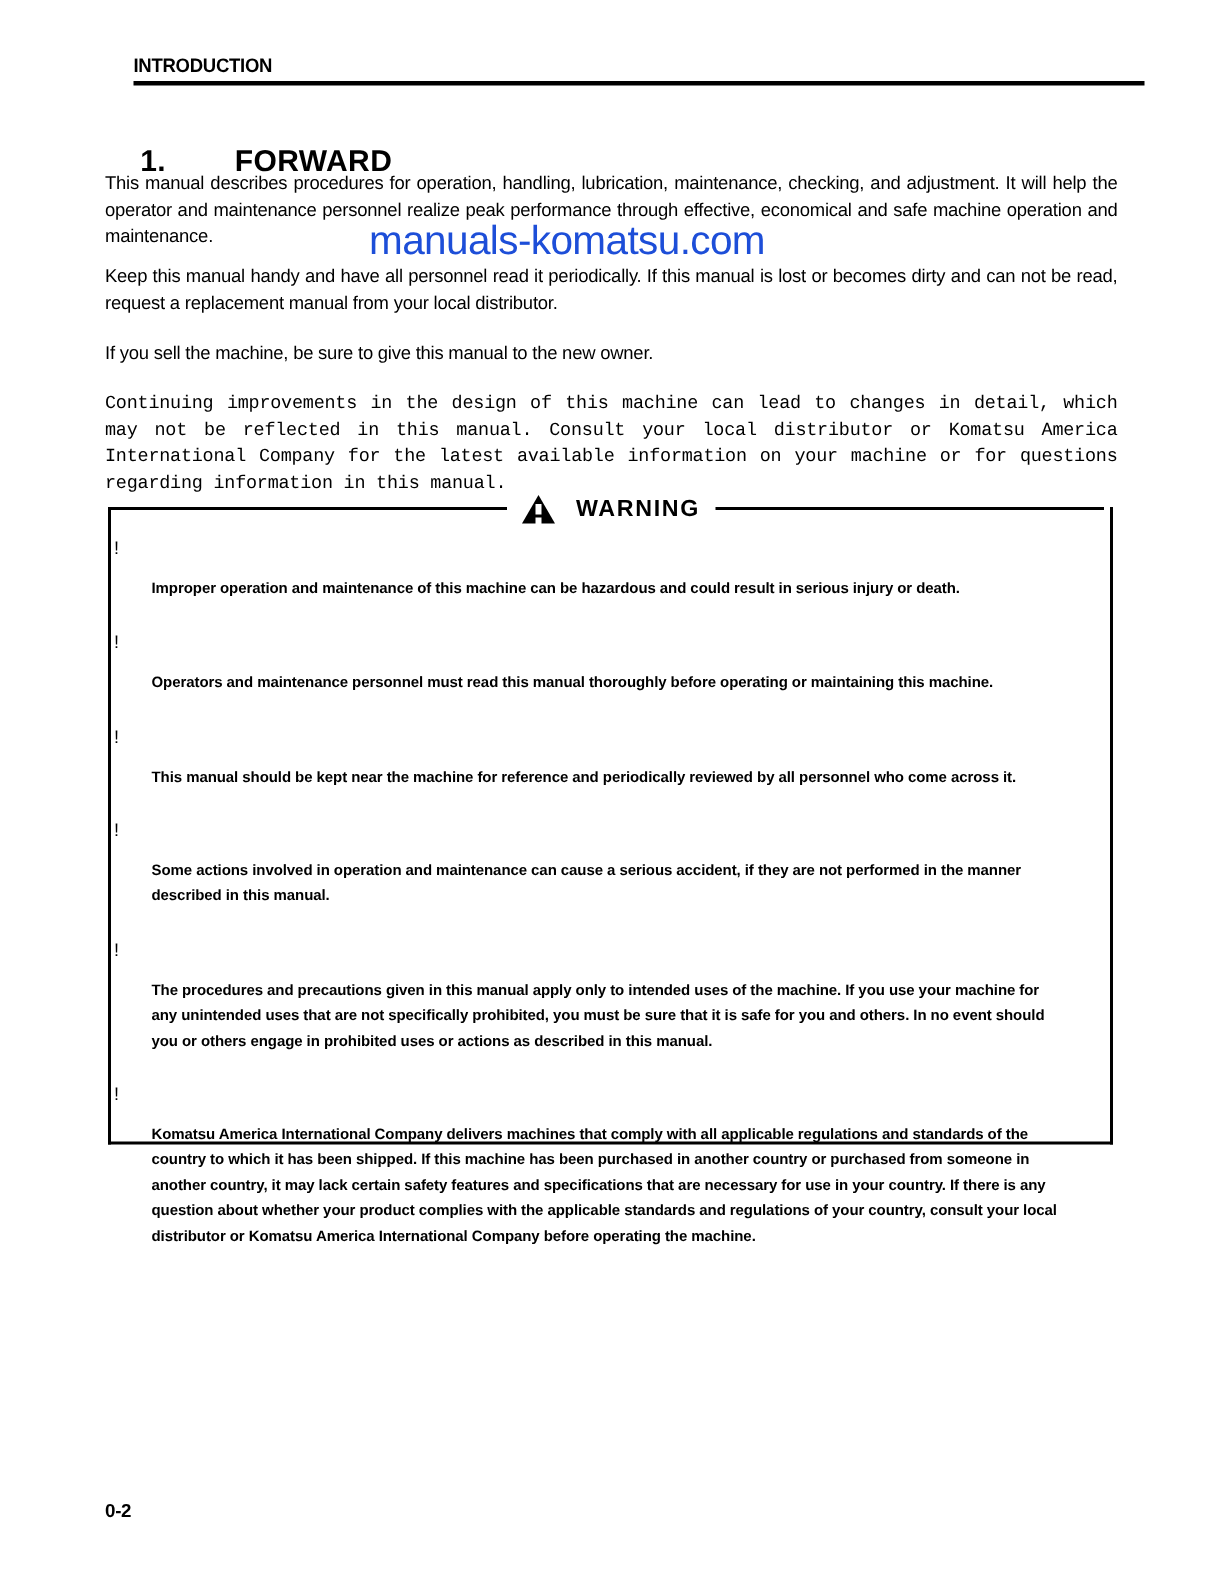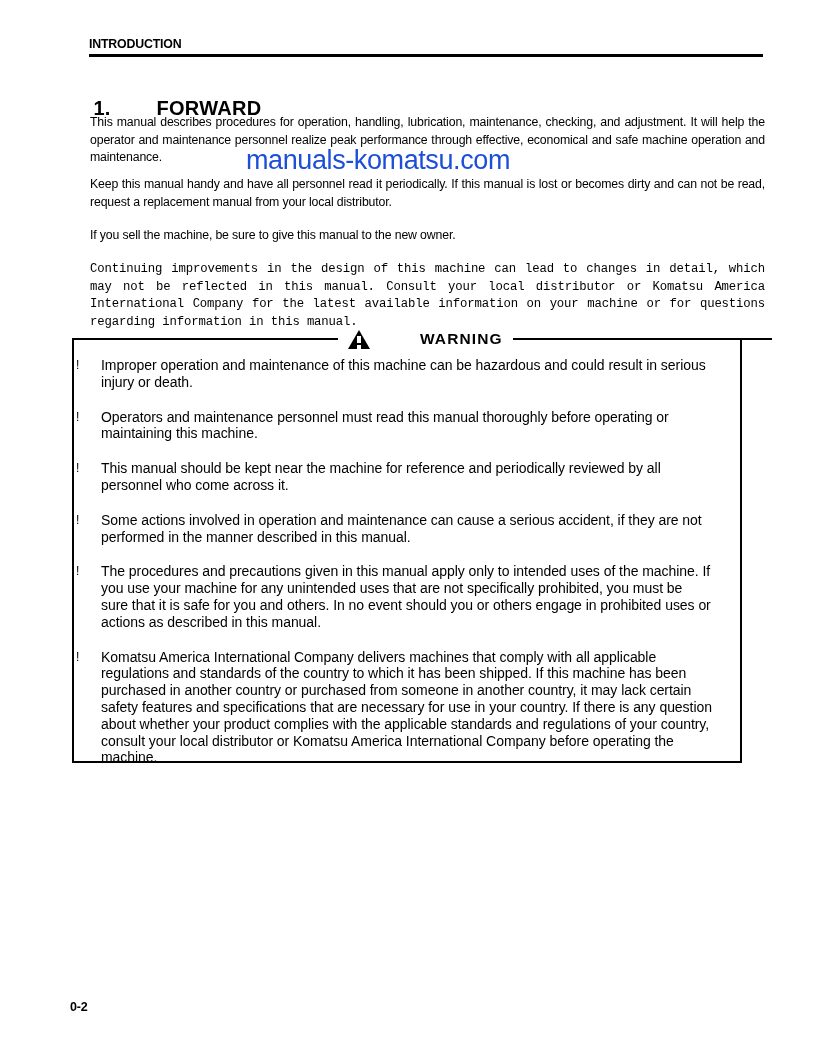--- a/index.html
+++ b/index.html
@@ -64,21 +64,20 @@
 
   
   .body-block {
     position: absolute;
     left: 70px;
     width: 675px;
     font-size: 12.3px;
     line-height: 17.5px;
     text-align: justify;
     letter-spacing: -0.15px;
-    margin-left: 20px;
   }
   .body-block.p1 { top: 114px; }
   .body-block.p2 { top: 176px; }
   .body-block.p3 { top: 227px; }
   .body-block.p4 { top: 261px; font-family: Liberation Mono, monospace; }
 
   
   .watermark {
     position: absolute;
     left: 246px;
@@ -112,24 +111,23 @@
   }
   .legend-rule {
     height: 2px;
     background: #000;
     flex: 0 0 auto;
   }
   .legend-rule.left  { width: 266px; }
   .legend-rule.right { width: 259px; }
   .legend-center {
     display: flex;
-    align-items: center;
+    align-items: flex-end;
     padding: 0 10px;
     flex: 0 0 auto;
-    gap: 36px;
   }
   .warn-triangle {
     width: 0;
     height: 0;
     position: relative;
     border-left: 11px solid transparent;
     border-right: 11px solid transparent;
     border-bottom: 19px solid #000;
     margin-right: 14px;
   }
@@ -168,24 +166,25 @@
     flex: 0 0 auto;
     width: 27px;
     padding-left: 2px;
     font-size: 12px;
     line-height: 16.8px;
     font-weight: normal;
     box-sizing: border-box;
   }
   .warn-text {
     flex: 1 1 auto;
-    font-size: 14px;
-    font-weight: normal;
+    font-size: 10px;
+    font-weight: bold;
     line-height: 16.8px;
     letter-spacing: -0.05px;
+    margin-top: 28px;
   }
 
   
   .page-footer {
     position: absolute;
     left: 70px;
     top: 1000px;
     font-size: 12.5px;
     font-weight: bold;
     letter-spacing: -0.2px;

